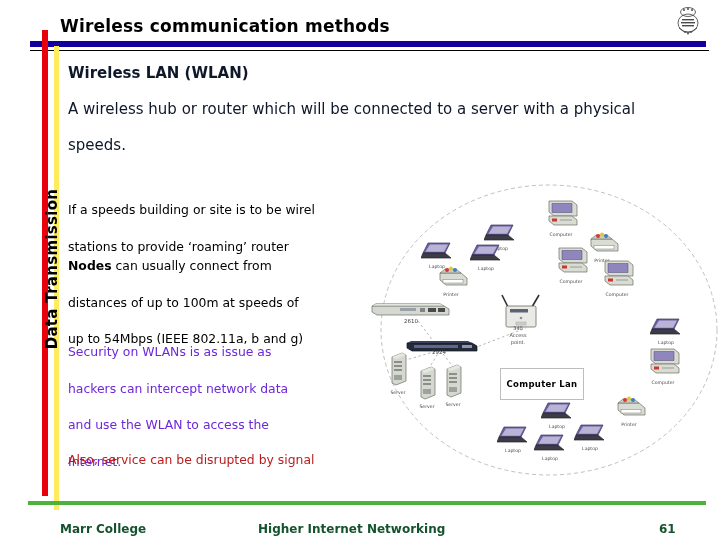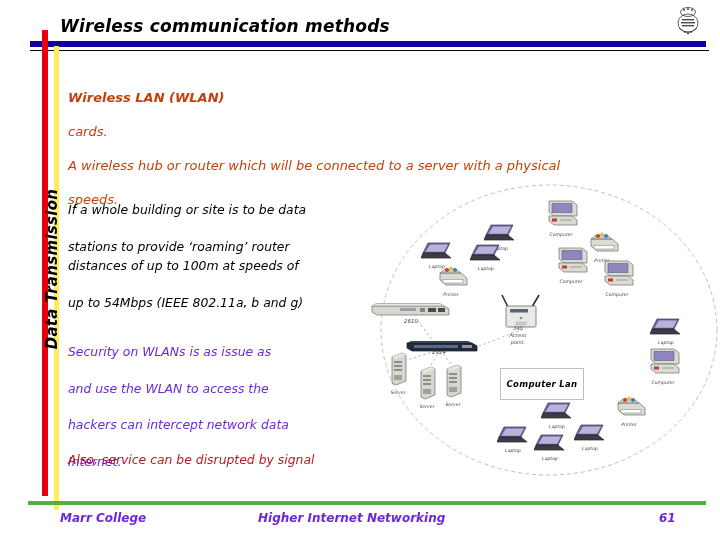--- a/index.html
+++ b/index.html
@@ -3,21 +3,21 @@
 <meta charset="utf-8">
 <style>
   html,body{margin:0;padding:0;}
   body{
     width:720px;height:540px;
     background:#ffffff;
     font-family:"DejaVu Sans", sans-serif;
     overflow:hidden;
     position:relative;
   }
-  #slide{position:absolute;inset:0;width:720px;height:540px;font-style:italic;}
+  #slide{position:absolute;inset:0;width:720px;height:540px;}
 
   
   .bar-red{
     position:absolute;left:42px;top:30px;width:6px;height:466px;
     background:#e8000d;
   }
   .bar-yellow{
     position:absolute;left:54px;top:46px;width:5px;height:464px;
     background:#ffec5e;
   }
@@ -52,31 +52,31 @@
     transform:rotate(-90deg);
     transform-origin:center center;
     text-align:center;
     font-size:15px;font-weight:bold;color:#000;
     letter-spacing:.3px;
     white-space:nowrap;
   }
 
   
   .body-area{
-    position:absolute;left:68px;top:74px;width:600px;
-    font-size:13px;color:#c2410c;line-height:21px;
+    position:absolute;left:68px;top:48px;width:600px;
+    font-size:15px;color:#0f172a;line-height:21px;
   }
   .hd{font-weight:bold;}
   .b2{position:absolute;left:68px;top:186px;width:330px;font-size:12.4px;line-height:24px;color:#000;}
   .b3{position:absolute;left:68px;top:242px;width:330px;font-size:12.4px;line-height:24px;color:#000;}
   .b4{position:absolute;left:68px;top:328px;width:330px;font-size:12.4px;line-height:24px;color:#6d28d9;}
   .b5{position:absolute;left:68px;top:436px;width:330px;font-size:12.4px;line-height:24px;color:#b91c1c;}
 
   
-  .foot{position:absolute;top:511px;font-size:12px;font-weight:bold;color:#6d28d9;}
+  .foot{position:absolute;top:522px;font-size:12px;font-weight:bold;color:#14532d;}
   .foot-left{left:60px;}
   .foot-center{left:258px;}
   .foot-right{left:659px;}
 
   
   #diagram{position:absolute;left:378px;top:182px;width:342px;height:306px;}
   .node{position:absolute;text-align:center;}
   .node .cap{
     font-size:4.6px;color:#4a4a4a;line-height:6px;
     margin-top:0px;white-space:nowrap;
@@ -127,39 +127,39 @@
   <div class="rule-blue"></div>
   <div class="rule-thin"></div>
   <div class="bar-red"></div>
   <div class="bar-yellow"></div>
   <div class="rule-green"></div>
 
   <div class="vlabel">Data Transmission</div>
 
   <div class="body-area">
     <p class="hd">Wireless LAN (WLAN)</p>
-    <p>cards.</p>
     <p>A wireless hub or router which will be connected to a server with a physical</p>
     <p>speeds.</p>
   </div>
 
   <div class="b2">
-    <p>If a whole building or site is to be data</p>
+    <p>If a speeds building or site is to be wirel</p>
     <p>stations to  provide ‘roaming’ router</p>
   </div>
 
   <div class="b3">
+    <p><b>Nodes</b><span> can usually connect from</span></p>
     <p>distances of up to 100m at speeds of</p>
     <p>up to 54Mbps (IEEE 802.11a, b and g)</p>
   </div>
 
   <div class="b4">
     <p>Security on WLANs is as issue as</p>
+    <p>hackers can intercept network data</p>
     <p>and use the WLAN to access the</p>
-    <p>hackers can intercept network data</p>
     <p>Internet.</p>
   </div>
 
   <div class="b5">
     <p>Also, service can be disrupted by signal</p>
   </div>
 
   <div id="diagram">
 
     <svg width="342" height="306" style="position:absolute;left:0;top:0;" aria-hidden="true">

